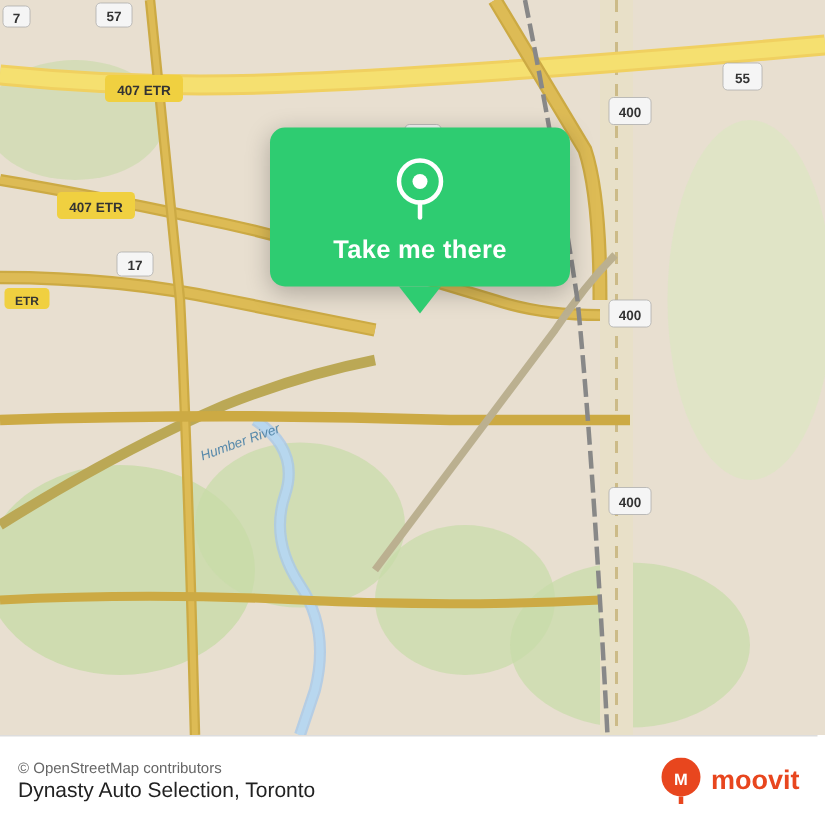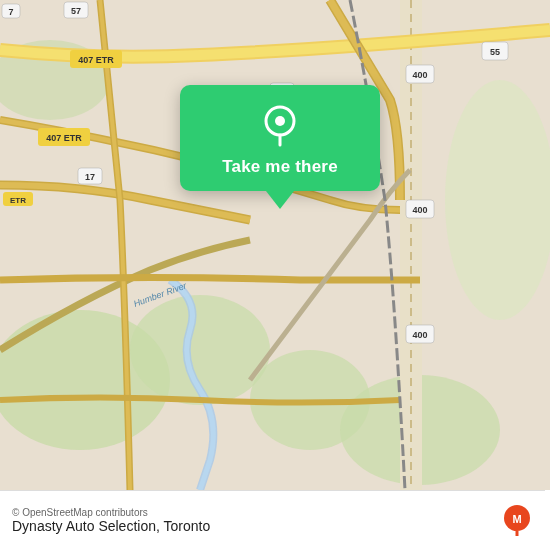--- a/index.html
+++ b/index.html
@@ -217,14 +217,15 @@
     <span id="copyright-text">© OpenStreetMap contributors</span>
     <span id="location-name">Dynasty Auto Selection, Toronto</span>
   </div>
   <div id="moovit-logo">
     <svg class="moovit-icon" viewBox="0 0 32 32" xmlns="http://www.w3.org/2000/svg">
 
       <ellipse cx="16" cy="13" rx="13" ry="13" fill="#e8461e"></ellipse>
       <path d="M16 26 Q16 31 16 31" stroke="#e8461e" stroke-width="3" fill="none"></path>
       <text x="16" y="18" text-anchor="middle" font-size="11" font-weight="bold" fill="white" font-family="Arial">M</text>
     </svg>
+    <span class="moovit-text">moovit</span>
   </div>
 </div>
 
 </body></html>

